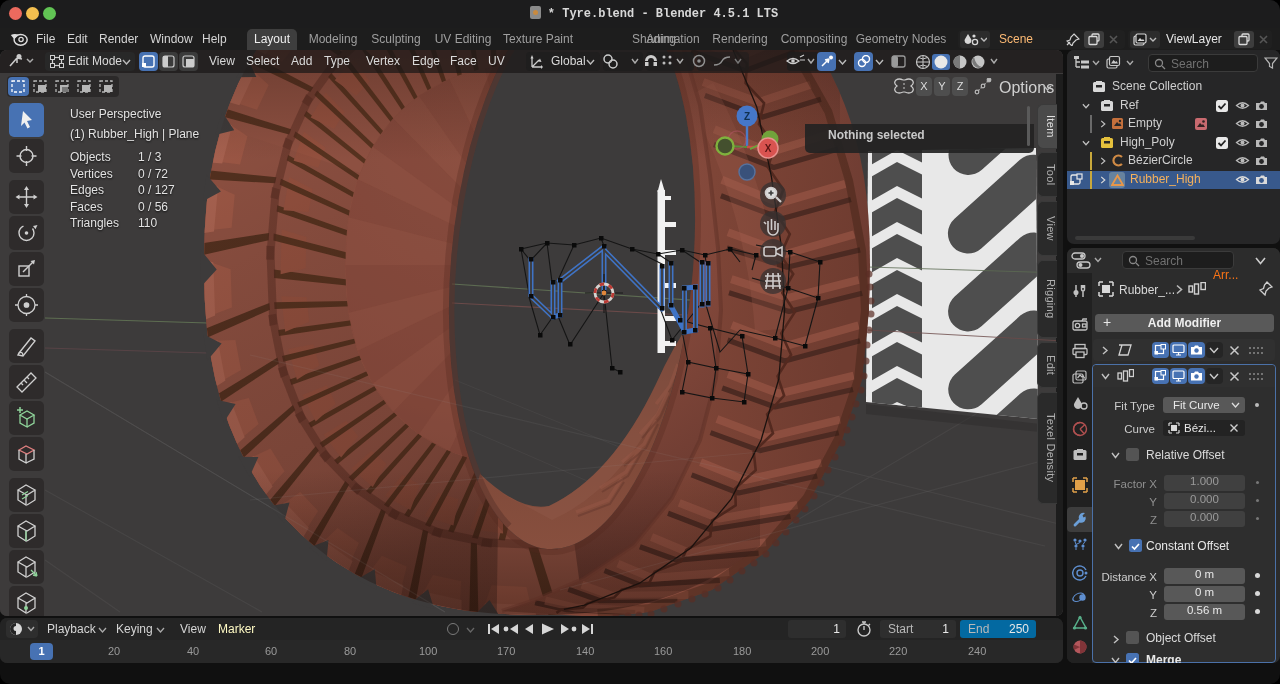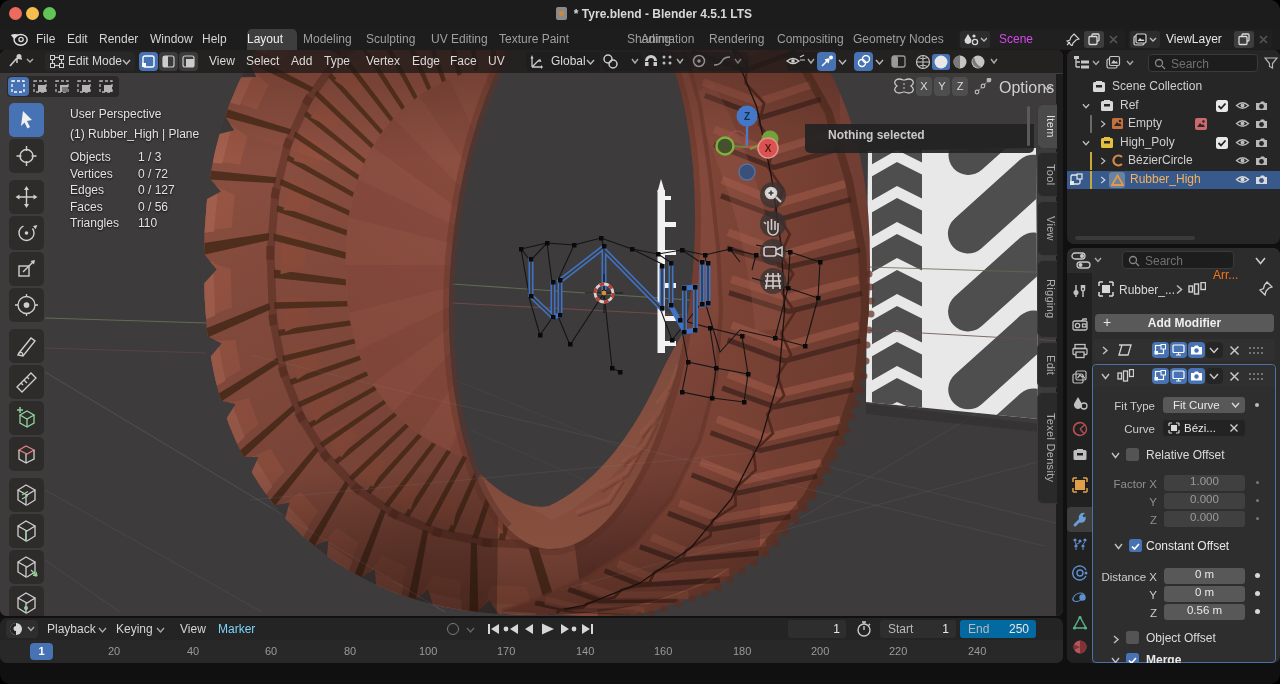--- a/index.html
+++ b/index.html
@@ -11,21 +11,21 @@
   
   .titlebar { position:absolute; left:0; top:0; width:1280px; height:28px; background:#1c1c1d; }
   .tl { position:absolute; top:7px; width:13px; height:13px; border-radius:50%; }
   .tl::after { content:""; }
   .title { position:absolute; top:0; left:0; width:1280px; height:28px; text-align:center;
     line-height:28px; color:#d8d8d8; font-size:12px; font-weight:bold; }
   
   .topbar { position:absolute; left:0; top:28px; width:1280px; height:22px; background:#1d1d1d; }
   .menu { position:absolute; top:0; height:22px; line-height:22px; color:#d4d4d4; font-size:12px; }
   .tab { position:absolute; top:1px; height:21px; line-height:21px; color:#9f9f9f; font-size:12px;
-    text-align:left; border-radius:5px 5px 0 0; }
+    text-align:center; border-radius:5px 5px 0 0; }
   .tab.active { background:#3e3e3e; color:#eee; }
   
   .area { position:absolute; border-radius:7px; overflow:hidden; }
   #viewport { left:0; top:50px; width:1063px; height:566px; background:#3d3b3b; }
   #timeline { left:0; top:618px; width:1063px; height:45px; background:#232323; }
   #outliner { left:1067px; top:50px; width:213px; height:194px; background:#262627; }
   #props    { left:1067px; top:248px; width:213px; height:415px; background:#2c2c2c; }
   #statusbar{ left:0; top:663px; width:1280px; height:21px; background:#1a1a1a; border-radius:0 0 10px 10px; }
   .t { position:absolute; white-space:nowrap; }
   .hdr1 { position:absolute; left:0; top:0; width:1063px; height:23px;
@@ -51,21 +51,21 @@
   .pdot { position:absolute; width:5px; height:5px; border-radius:50%; background:#d8d8d8; }
 </style>
 </head>
 <body>
 <div class="window">
 
   <div class="titlebar">
     <div class="tl" style="left:9px; background:#ec6a5e;"></div>
     <div class="tl" style="left:26px; background:#f4bf4f;"></div>
     <div class="tl" style="left:43px; background:#61c454;"></div>
-    <div class="title" style="padding-left:28px;"><span style="display:inline-block;width:11px;height:13px;background:#8a8a8a;border-radius:2px;vertical-align:-2px;margin-right:7px;position:relative;"><span style="position:absolute;left:3px;top:4px;width:5px;height:5px;background:#c98a3f;border-radius:50%;"></span></span>* Tyre.blend - Blender 4.5.1 LTS</div>
+    <div class="title" style="padding-left:28px;font-family:Liberation Mono, monospace;"><span style="display:inline-block;width:11px;height:13px;background:#8a8a8a;border-radius:2px;vertical-align:-2px;margin-right:7px;position:relative;"><span style="position:absolute;left:3px;top:4px;width:5px;height:5px;background:#c98a3f;border-radius:50%;"></span></span>* Tyre.blend - Blender 4.5.1 LTS</div>
   </div>
 
   <div class="topbar" id="topbarContent">
     <svg class="abs" style="left:10px;top:3px;" width="18" height="16" viewBox="0 0 22 18">
       <ellipse cx="13" cy="10" rx="8" ry="6.6" fill="none" stroke="#dcdcdc" stroke-width="1.8"></ellipse>
       <circle cx="13.5" cy="9.5" r="2.6" fill="none" stroke="#dcdcdc" stroke-width="1.6"></circle>
       <path d="M1,4 L11,4 L5,9 Z" fill="#dcdcdc"></path>
       <path d="M1,4 Q6,2 11,4" fill="#dcdcdc"></path>
     </svg>
     <div class="menu" style="left:36px;">File</div>
@@ -85,21 +85,21 @@
     <div class="tab" style="left:853px; width:96px;">Geometry Nodes</div>
 
     <div class="abs" style="left:958px;top:2px;width:167px;height:19px;background:#202020;border-radius:4px;"></div>
     <div class="abs" style="left:960px;top:3px;width:30px;height:17px;background:#2c2c2c;border-radius:3px;"></div>
     <svg class="abs" style="left:963px;top:5px;" width="24" height="13" viewBox="0 0 24 13">
       <path d="M5,1 L8,6 A3.4,3.4 0 1 1 2,6 Z" fill="#d8d8d8"></path>
       <circle cx="11" cy="3" r="1.6" fill="#d8d8d8"></circle>
       <circle cx="12" cy="9" r="2.6" fill="none" stroke="#d8d8d8" stroke-width="1.3"></circle>
       <path d="M18,5 l3,3 l3,-3" stroke="#bbb" stroke-width="1.4" fill="none"></path>
     </svg>
-    <div class="menu" style="left:999px; color:#d946ef;">Scene</div>
+    <div class="menu" style="left:999px; color:#fdba74;">Scene</div>
     <svg class="abs" style="left:1066px;top:5px;" width="14" height="13" viewBox="0 0 14 13">
       <path d="M8,1 L13,6 L10,7 L7,10 L6,13 L1,8 L4,7 L5,4 Z M1,12 L4,9" fill="none" stroke="#cfcfcf" stroke-width="1.2"></path>
     </svg>
     <div class="abs" style="left:1084px;top:3px;width:20px;height:17px;background:#3d3d3d;border-radius:3px;"></div>
     <svg class="abs" style="left:1088px;top:5px;" width="13" height="13" viewBox="0 0 13 13">
       <rect x="1" y="3.5" width="8" height="8" rx="1" fill="none" stroke="#dadada" stroke-width="1.3"></rect>
       <path d="M4,3 V2 a1,1 0 0 1 1,-1 h5 a1,1 0 0 1 1,1 v5 a1,1 0 0 1 -1,1 h-1" fill="none" stroke="#dadada" stroke-width="1.3"></path>
     </svg>
     <svg class="abs" style="left:1108px;top:6px;" width="11" height="11" viewBox="0 0 11 11">
       <path d="M2,2 L9,9 M9,2 L2,9" stroke="#555" stroke-width="1.6"></path>
@@ -865,21 +865,21 @@
     </svg>
     <div class="t" style="left:47px;top:4px;color:#d5d5d5;font-size:12px;">Playback</div>
     <svg class="abs" style="left:98px;top:9px;" width="9" height="6" viewBox="0 0 9 6">
         <path d="M1,1 L4.5,5 L8,1" stroke="#aaa" stroke-width="1.3" fill="none"></path>
       </svg>
     <div class="t" style="left:116px;top:4px;color:#d5d5d5;font-size:12px;">Keying</div>
     <svg class="abs" style="left:156px;top:9px;" width="9" height="6" viewBox="0 0 9 6">
         <path d="M1,1 L4.5,5 L8,1" stroke="#aaa" stroke-width="1.3" fill="none"></path>
       </svg>
     <div class="t" style="left:180px;top:4px;color:#d5d5d5;font-size:12px;">View</div>
-    <div class="t" style="left:218px;top:4px;color:#7dd3fc;font-size:12px;">Marker</div>
+    <div class="t" style="left:218px;top:4px;color:#fef9c3;font-size:12px;">Marker</div>
     <circle class="abs" style="left:447px;top:5px;width:12px;height:12px;border:1.5px solid #7a7a7a;border-radius:50%;"></circle>
     <svg class="abs" style="left:466px;top:9px;" width="9" height="6" viewBox="0 0 9 6">
         <path d="M1,1 L4.5,5 L8,1" stroke="#666" stroke-width="1.3" fill="none"></path>
       </svg>
     <svg class="abs" style="left:487px;top:4px;" width="125" height="14" viewBox="0 0 125 14">
       <g fill="#d6d6d6">
         <rect x="1" y="2" width="2" height="10"></rect>
           <path d="M12,2 L4,7 L12,12 Z"></path>
         <circle cx="19" cy="7" r="2.4"></circle>
           <path d="M31,2 L23,7 L31,12 Z"></path>

